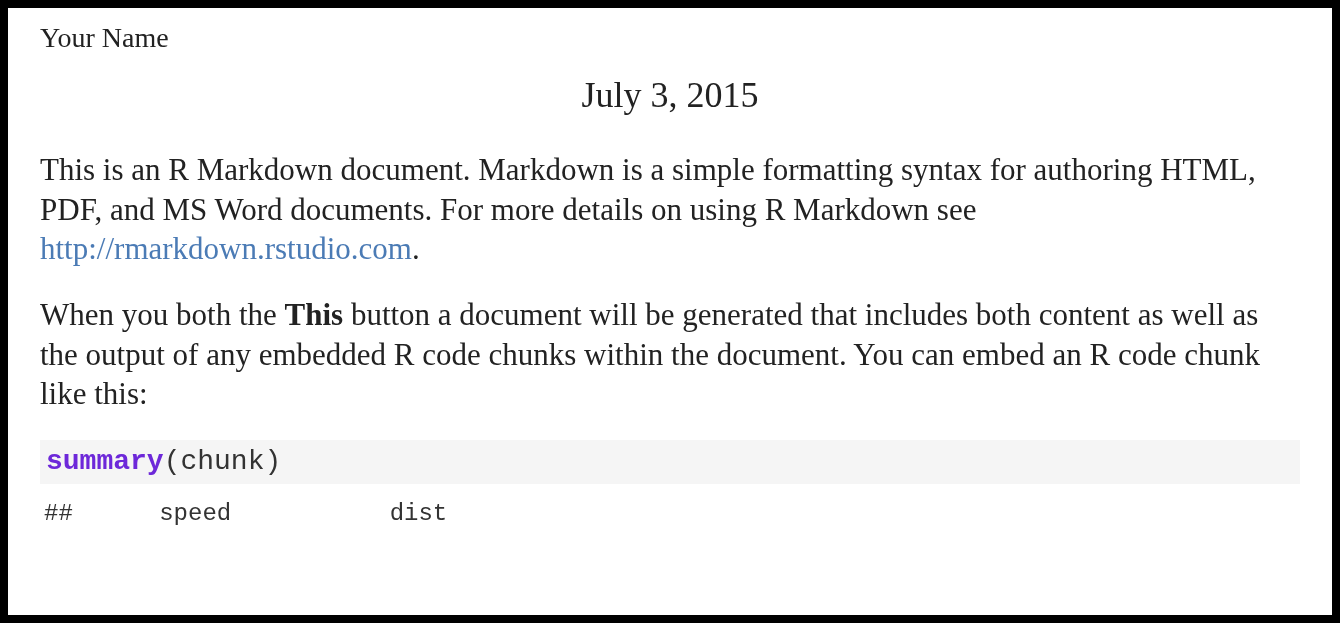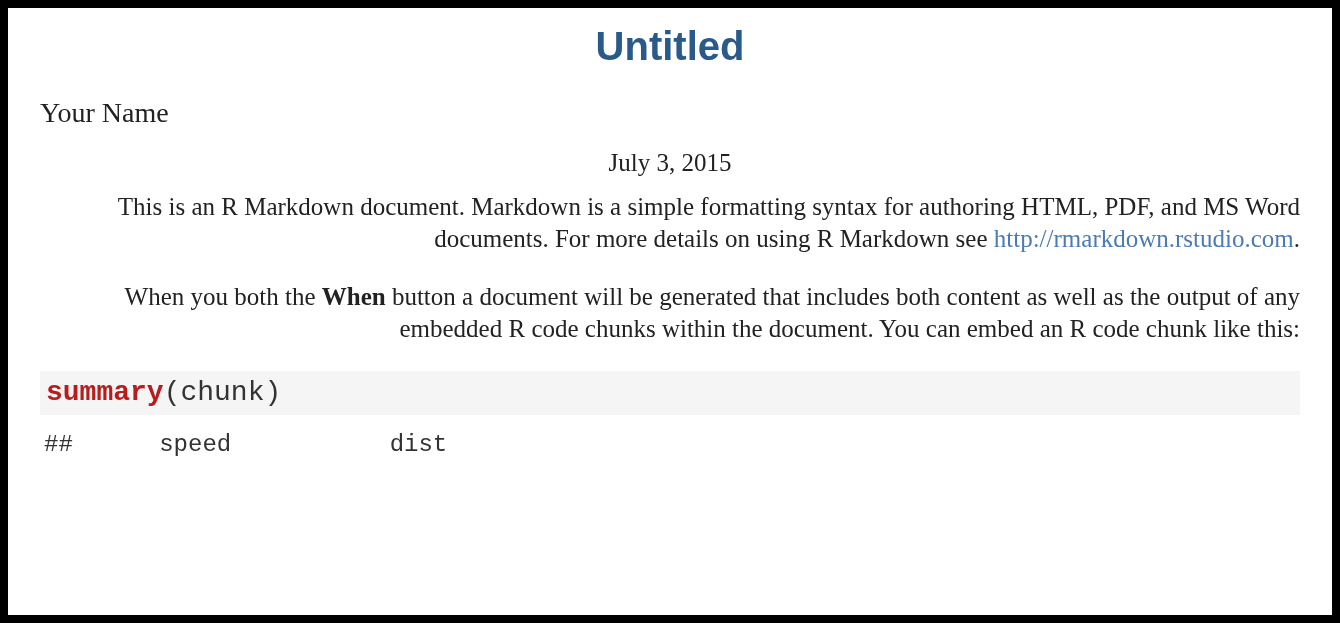--- a/index.html
+++ b/index.html
@@ -32,77 +32,75 @@
       margin-bottom: 28px;
       margin-top: 2px;
     }
     .doc-author {
       font-size: 28px;
       color: #222;
       margin-bottom: 20px;
     }
     .doc-date {
       text-align: center;
-      font-size: 25px;
+      font-size: 36px;
       color: #222;
-      margin-bottom: 14px;
+      margin-bottom: 34px;
     }
     .paragraph {
-      font-size: 25px;
+      font-size: 31px;
       line-height: 1.28;
       color: #222;
       margin-bottom: 26px;
-      text-align: right;
     }
     .link {
       color: #4b7bb5;
       text-decoration: none;
     }
     .bold {
       font-weight: 700;
     }
     .code-block {
       background: #f5f5f5;
       padding: 4px 6px 4px 6px;
       font-family: Consolas, 'Courier New', monospace;
       font-size: 28px;
       line-height: 1.3;
       color: #333;
       margin-top: 8px;
       margin-bottom: 16px;
     }
     .code-func {
-      color: #b91c1c;
+      color: #6d28d9;
       font-weight: 700;
     }
     .output-block {
       font-family: Consolas, 'Courier New', monospace;
       font-size: 24px;
       color: #333;
       white-space: pre;
       padding-left: 4px;
     }
   </style>
 </head>
 <body>
 
 <div class="document-frame">
 
-  <h1 class="doc-title">Untitled</h1>
 
   <div class="doc-author">Your Name</div>
 
   <div class="doc-date">July 3, 2015</div>
 
   <p class="paragraph">
     <span>This is an R Markdown document. Markdown is a simple formatting syntax for authoring HTML, PDF, and MS Word documents. For more details on using R Markdown see </span><a class="link">http://rmarkdown.rstudio.com</a><span>.</span>
   </p>
 
   <p class="paragraph">
-    <span>When you both the </span><span class="bold">When</span><span> button a document will be generated that includes both content as well as the output of any embedded R code chunks within the document. You can embed an R code chunk like this:</span>
+    <span>When you both the </span><span class="bold">This</span><span> button a document will be generated that includes both content as well as the output of any embedded R code chunks within the document. You can embed an R code chunk like this:</span>
   </p>
 
   <div class="code-block">
     <span class="code-func">summary</span><span>(chunk)</span>
   </div>
 
   <div class="output-block">##      speed           dist</div>
 
 </div>
 

